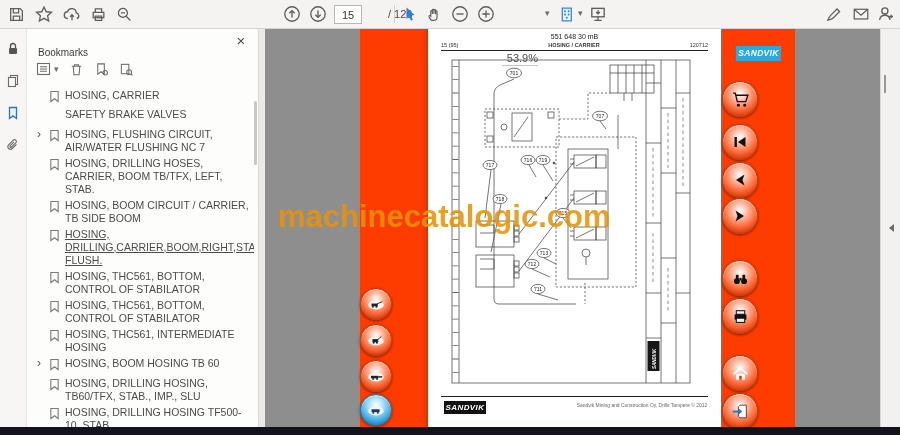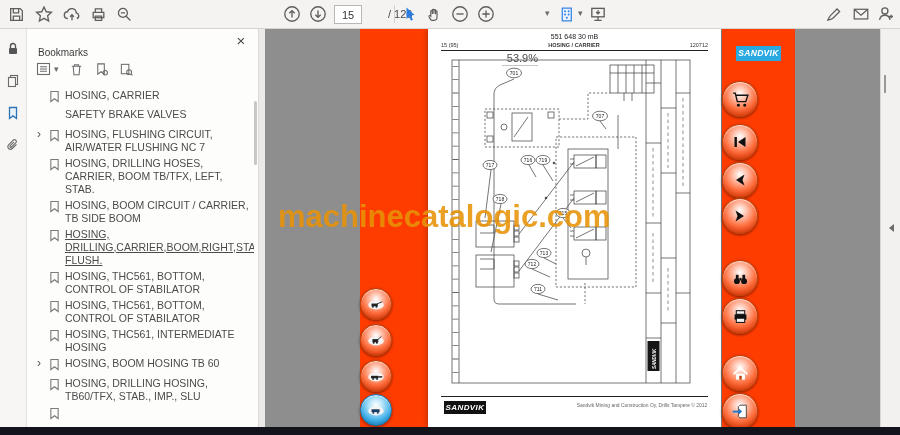--- a/index.html
+++ b/index.html
@@ -362,20 +362,21 @@
     </span>
     <span class="bm-label">HOSING, DRILLING HOSING, TB60/TFX, STAB., IMP., SLU</span>
   </div>
         <div class="bm-item">
     <span class="expander" style="visibility: hidden;">›</span>
     <span class="bm-icon">
       <svg width="11" height="13" viewBox="0 0 12 14" fill="none" stroke="#7a7a7a" stroke-width="1.2">
         <path d="M2 1.5h8v11l-4-3-4 3z"></path>
             </svg>
     </span>
+    <span class="bm-label">HOSING, DRILLING HOSING TF500-10,  STAB.</span>
   </div>
       </div>
     <div class="bm-scrollthumb"></div>
   </div>
   <div class="panel-gap"></div>
 
   <div class="viewer">
 
     <div class="rail-orange left">
       <div class="obtn obtn-sm" style="top:259px">

